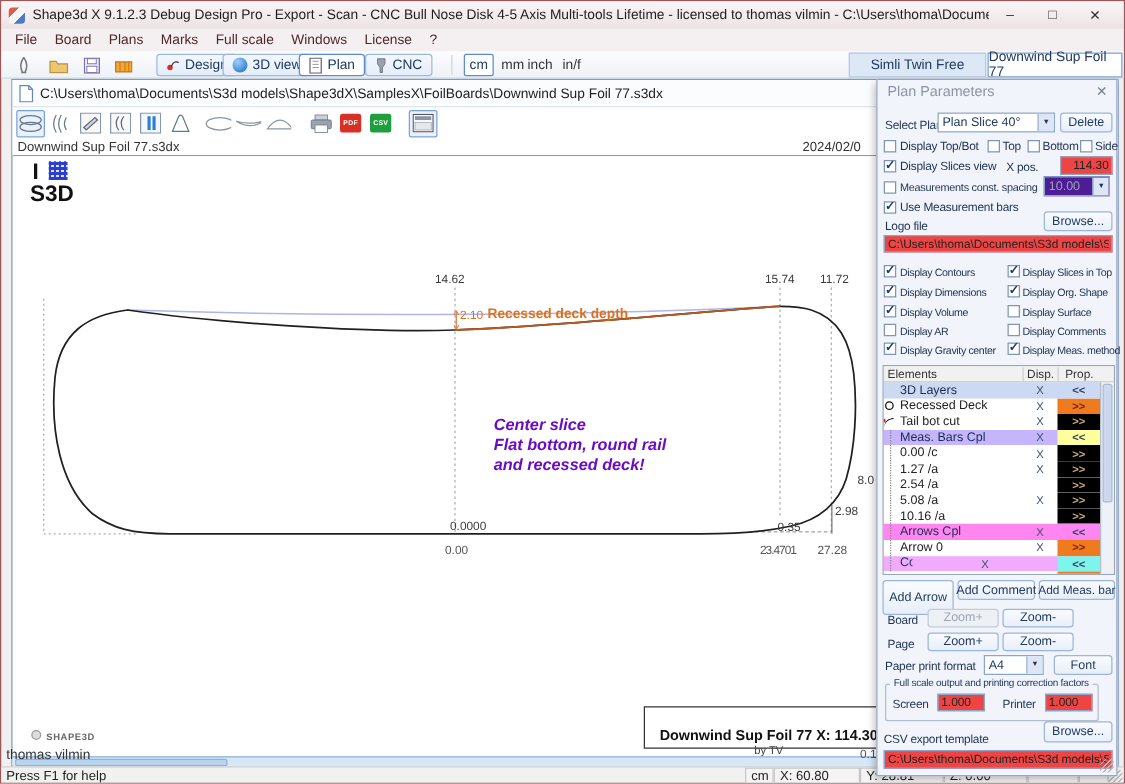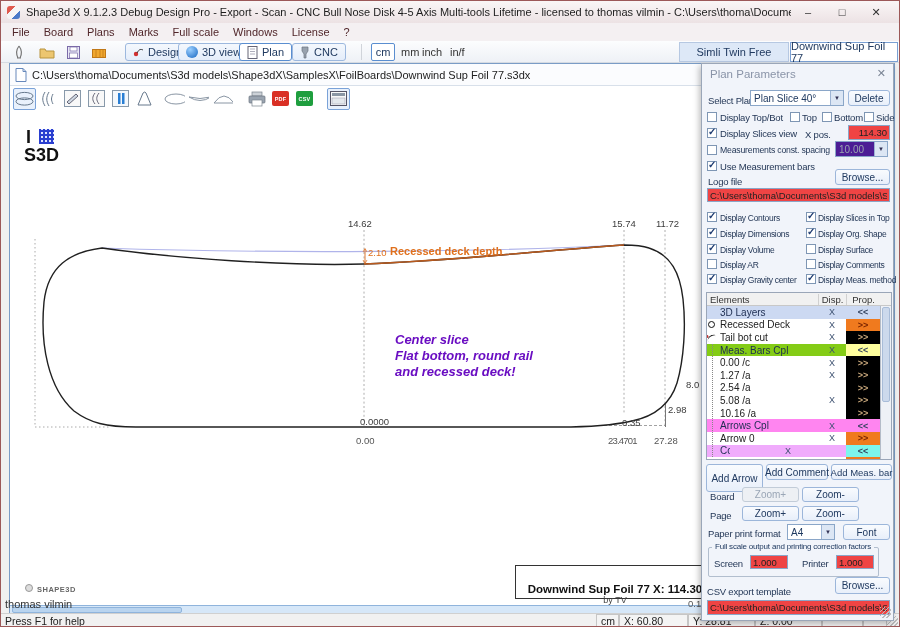--- a/index.html
+++ b/index.html
@@ -265,20 +265,24 @@
       </div>
       <div class="dico sel" style="margin-left:10px">
         <svg width="17" height="15">
             <rect x="0.5" y="0.5" width="16" height="14" fill="#f8f8f8" stroke="#556"></rect>
             <rect x="2" y="2" width="13" height="3" fill="#8a96a4"></rect>
             <rect x="2" y="7" width="13" height="6" fill="#e4e8ec" stroke="#99a" stroke-width="0.5"></rect>
           </svg>
       </div>
     </div>
 
+    <div class="labelrow">
+      <span style="position:absolute;left:4px;top:1px;">Downwind Sup Foil 77.s3dx</span>
+      <span style="position:absolute;left:632px;top:1px;">2024/02/0</span>
+    </div>
 
     <div class="canvas">
 
       <span style="position:absolute;left:15px;top:2px;font-size:18px;font-weight:bold;color:#111;">I</span>
       <div class="pix" style="left:28px;top:4px;"></div>
       <span style="position:absolute;left:13px;top:20px;font-size:18px;font-weight:bold;color:#111;">S3D</span>
 
       <svg style="position:absolute;left:0;top:0;" width="690" height="480" viewBox="0 0 690 480">
         <path d="M24,114 V302" stroke="#aaaaaa" stroke-width="1" stroke-dasharray="1.5,2.5" fill="none"></path>
         <path d="M24,302 H99" stroke="#aaaaaa" stroke-width="1" stroke-dasharray="1.5,2.5" fill="none"></path>
@@ -422,21 +426,21 @@
             <span class="el-label" style="color: rgb(34, 34, 34);">Recessed Deck</span>
             <span class="el-disp">X</span>
             <span class="el-prop" style="background: rgb(240, 122, 30); color: rgb(122, 36, 0);">&gt;&gt;</span>
           </div>
           <div class="el-row" style="background: rgb(255, 255, 255);">
             <span class="ic-curve"></span>
             <span class="el-label" style="color: rgb(34, 34, 34);">Tail bot cut</span>
             <span class="el-disp">X</span>
             <span class="el-prop" style="background: rgb(0, 0, 0); color: rgb(201, 168, 124);">&gt;&gt;</span>
           </div>
-          <div class="el-row" style="background: #84cc16;">
+          <div class="el-row" style="background: #c4b5fd;">
             <span class="el-label" style="color: rgb(28, 44, 80);">Meas. Bars Cpl</span>
             <span class="el-disp">X</span>
             <span class="el-prop" style="background: rgb(255, 255, 158); color: rgb(51, 66, 94);">&lt;&lt;</span>
           </div>
           <div class="el-row" style="background: rgb(255, 255, 255);">
             <span class="el-label" style="color: rgb(34, 34, 34);">0.00 /c</span>
             <span class="el-disp">X</span>
             <span class="el-prop" style="background: rgb(0, 0, 0); color: rgb(201, 168, 124);">&gt;&gt;</span>
           </div>
           <div class="el-row" style="background: rgb(255, 255, 255);">

